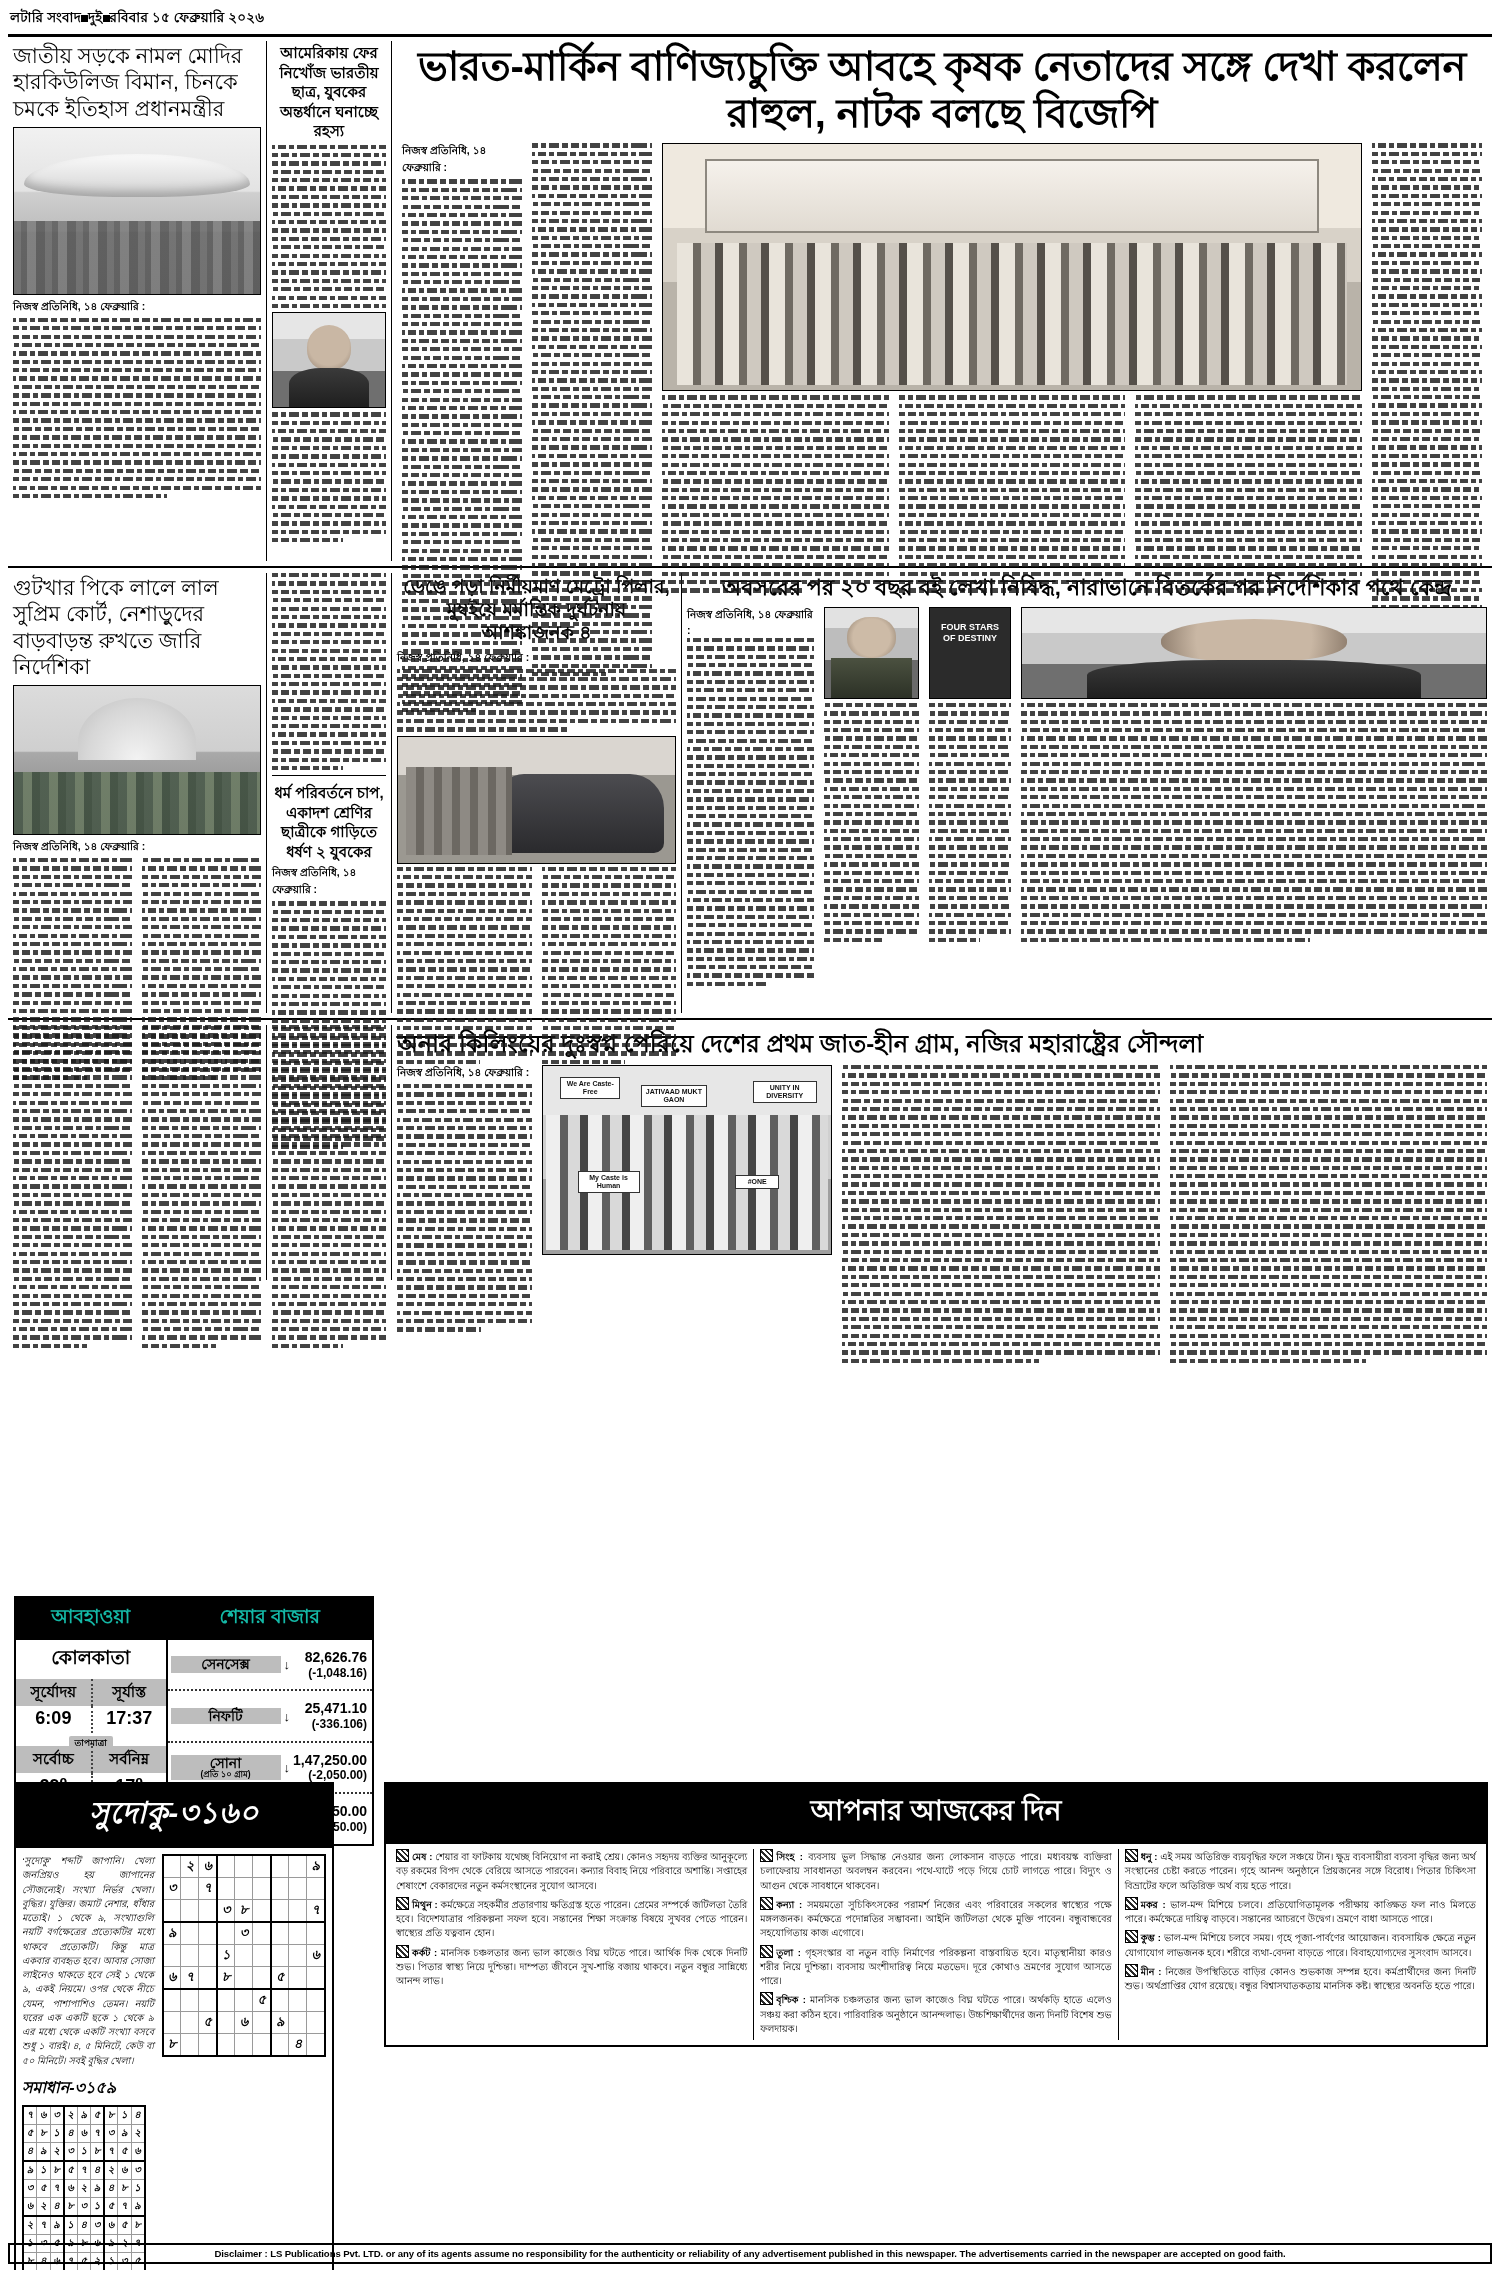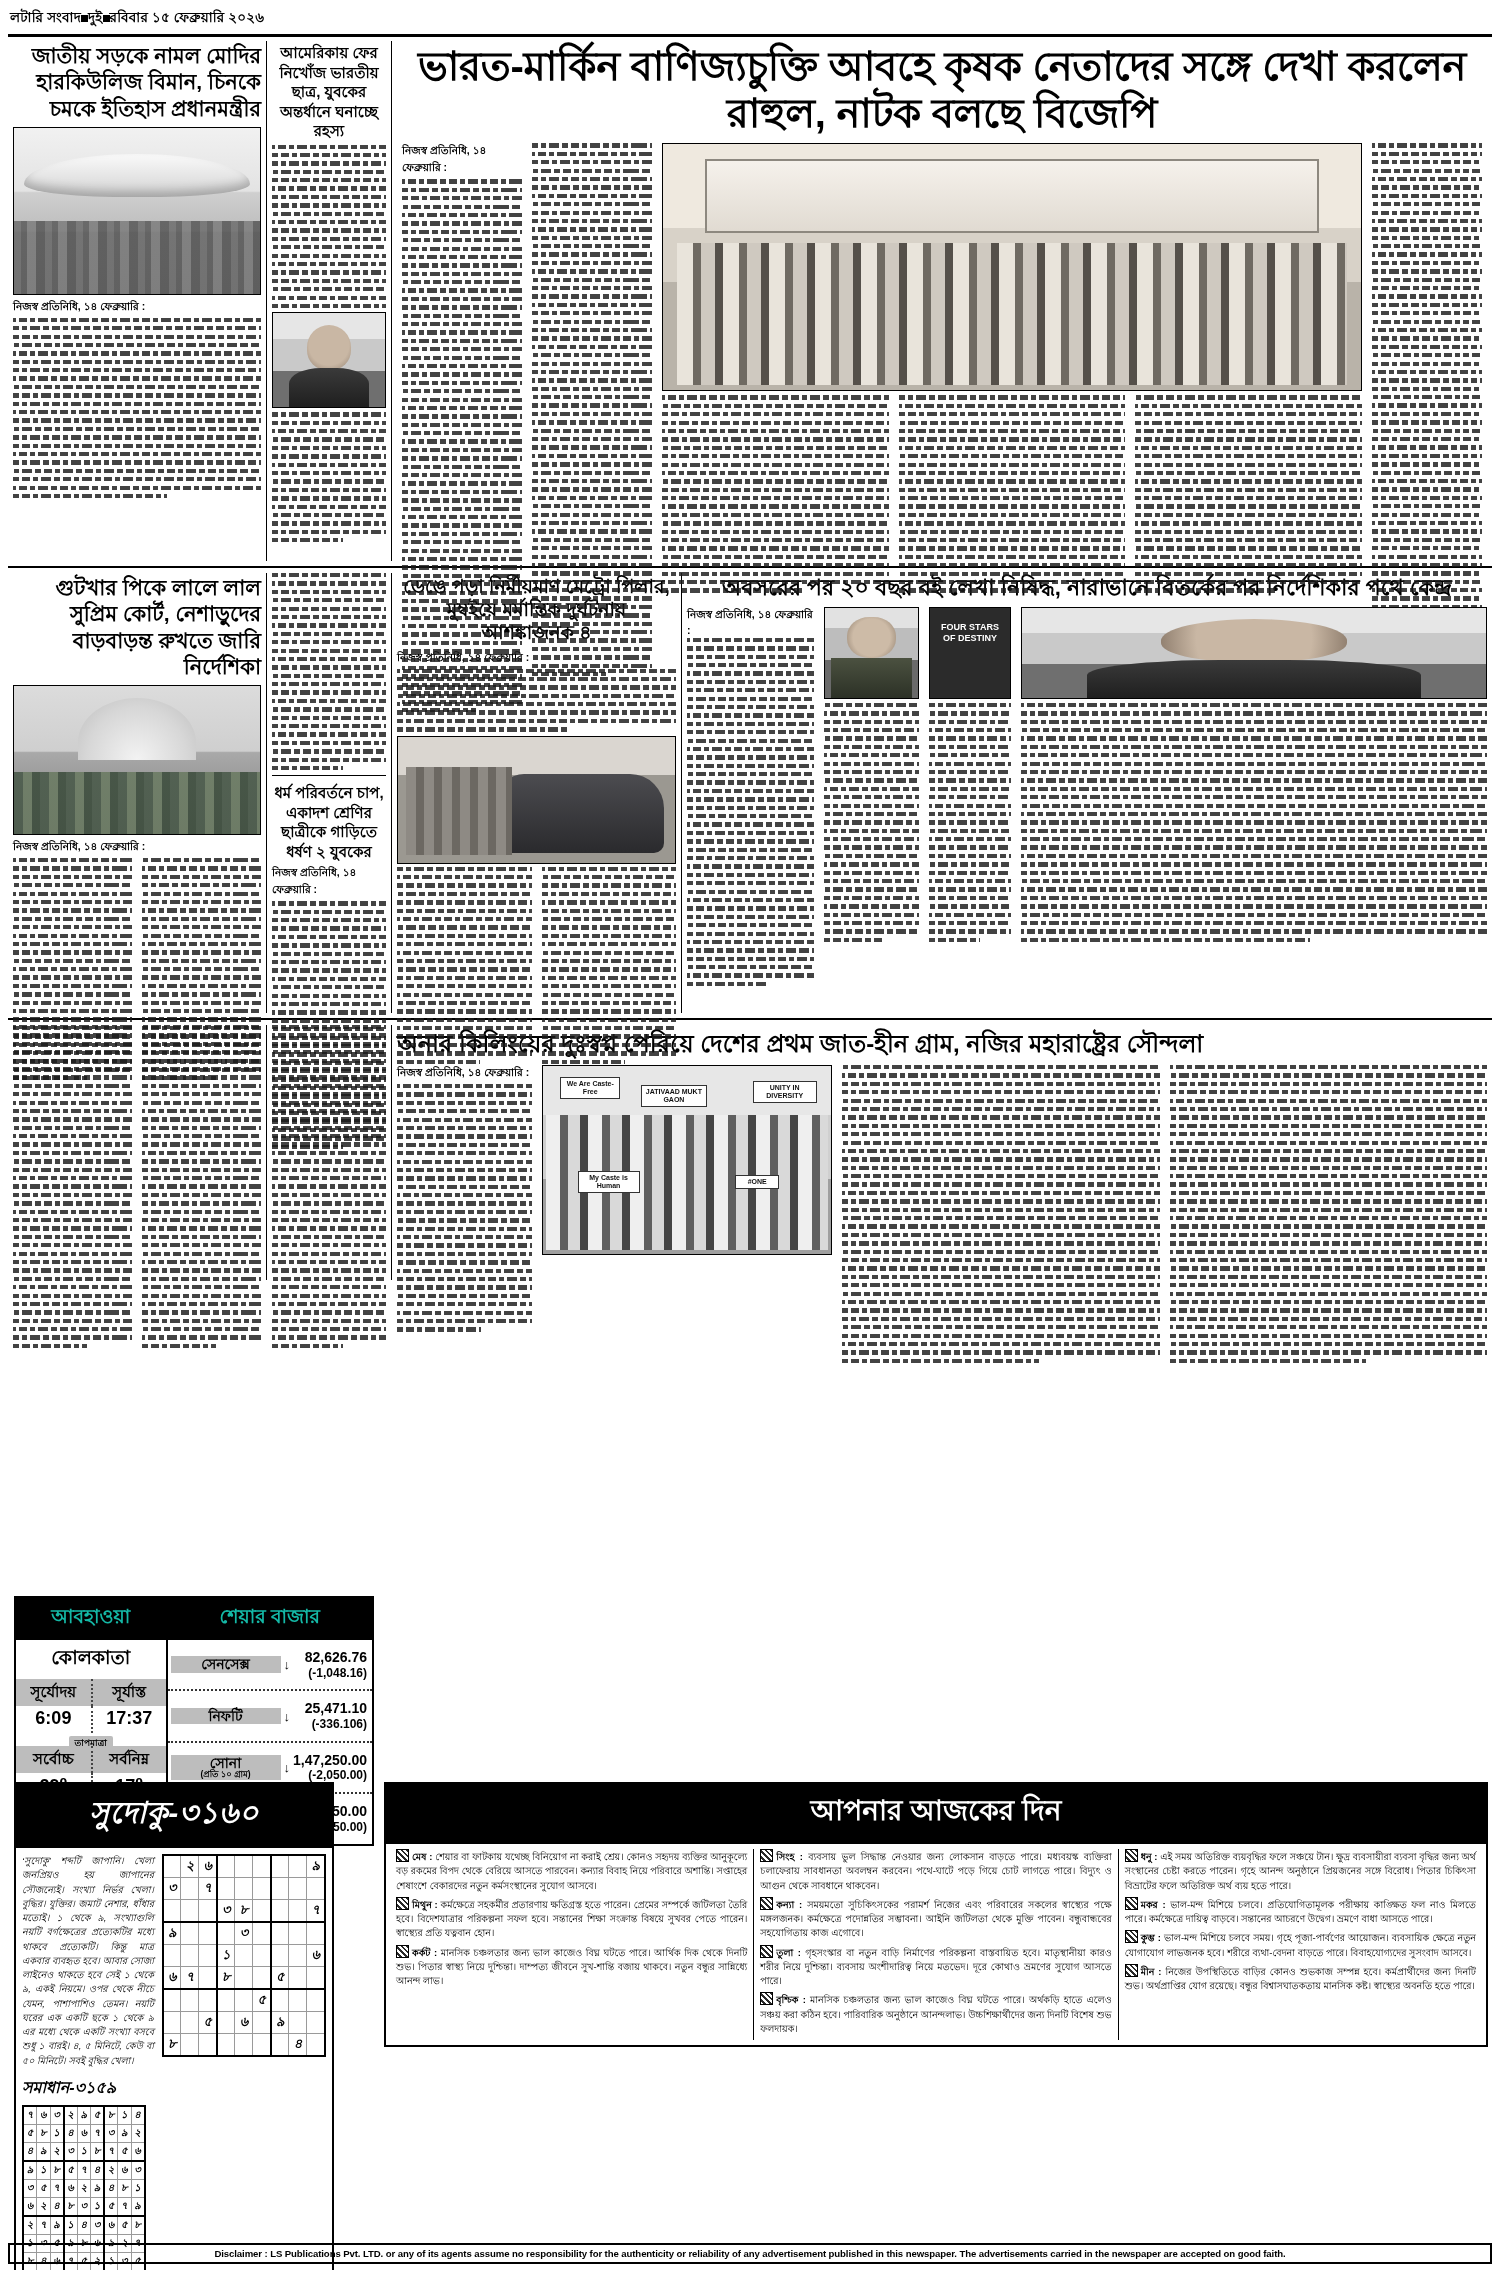--- a/index.html
+++ b/index.html
@@ -29,21 +29,21 @@
   
   h1.hl-main {
     font-size: 40px; line-height: 1.18; font-weight: bold;
     text-align: center; letter-spacing: -.3px; padding: 2px 4px 6px;
   }
   h2.hl-sub {
     font-size: 22px; line-height: 1.22; font-weight: bold; text-align: center;
     padding: 2px 2px 5px;
   }
   h2.hl-left {
-    font-size: 21px; line-height: 1.25; font-weight: bold; text-align: right;
+    font-size: 21px; line-height: 1.25; font-weight: normal; text-align: left;
     padding: 2px 0 5px;
   }
   h3.hl-kicker {
     font-size: 15px; line-height: 1.3; font-weight: bold; text-align: center;
     padding: 2px 0 4px;
   }
 
   
   .byline { font-size: 10.5px; font-weight: bold; margin-bottom: 2px; }
 

